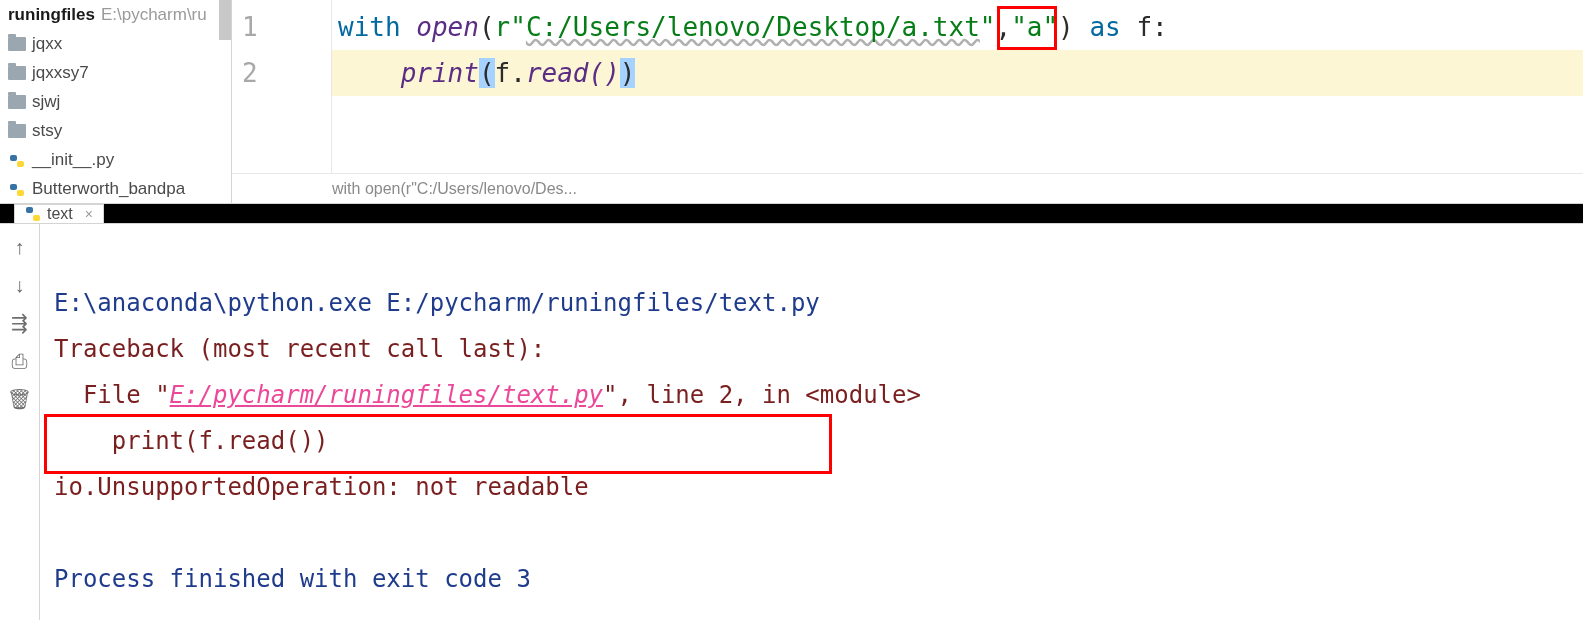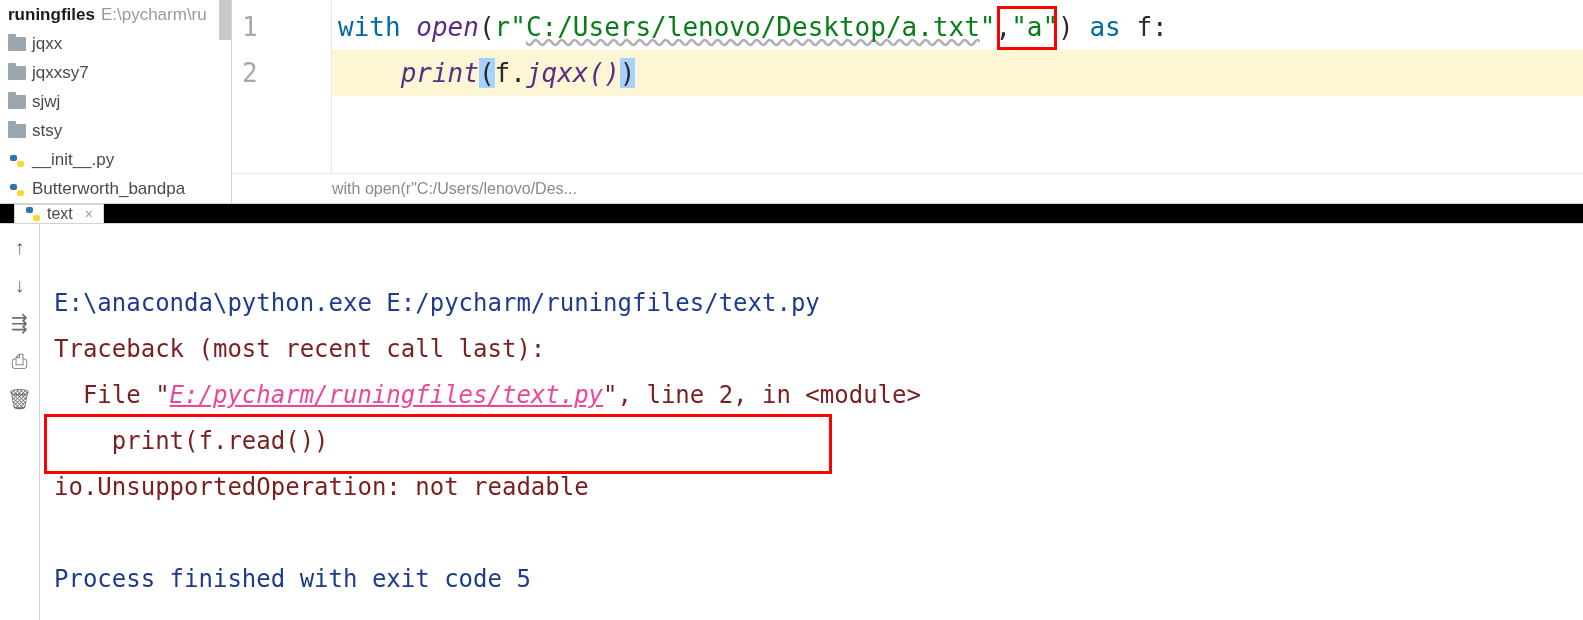--- a/index.html
+++ b/index.html
@@ -278,21 +278,21 @@
   </div>
 
   <div class="editor-area">
     <div class="code-block">
       <div class="gutter">
         <div class="ln">1</div>
         <div class="ln">2</div>
       </div>
       <div class="code-lines">
         <div class="code-line"><span class="kw">with</span><span> </span><span class="fn">open</span><span class="punct">(</span><span class="str">r"</span><span class="str path-underline">C:/Users/lenovo/Desktop/a.txt</span><span class="str">"</span><span class="punct">,</span><span class="str">"a"</span><span class="punct">)</span><span> </span><span class="kw">as</span><span> </span><span class="asvar">f</span><span class="punct">:</span><span class="red-box1"></span></div>
-        <div class="code-line line2-bg"><span>    </span><span class="fn">print</span><span class="sel-bg punct">(</span><span class="asvar">f</span><span class="punct">.</span><span class="fn">jqxx()</span><span class="sel-bg punct">)</span></div>
+        <div class="code-line line2-bg"><span>    </span><span class="fn">print</span><span class="sel-bg punct">(</span><span class="asvar">f</span><span class="punct">.</span><span class="fn">read()</span><span class="sel-bg punct">)</span></div>
       </div>
     </div>
     <div class="breadcrumb">with open(r"C:/Users/lenovo/Des...</div>
   </div>
 </div>
 
 <div class="run-tab-bar">
   <div class="run-tab">
     <span class="py-glyph">
       <svg width="16" height="16" viewBox="0 0 16 16">
@@ -314,16 +314,16 @@
     <div class="tool">🗑</div>
   </div>
 
   <div class="console-out">
 <span class="out-blue">E:\anaconda\python.exe E:/pycharm/runingfiles/text.py</span>
 <span class="out-red">Traceback (most recent call last):</span>
 <span class="out-red"><span>  File "</span><span class="out-link">E:/pycharm/runingfiles/text.py</span><span>", line 2, in &lt;module&gt;</span></span>
 <span class="out-red">    print(f.read())</span>
 <span class="out-red">io.UnsupportedOperation: not readable</span>
 
-<span class="out-blue">Process finished with exit code 5</span>
+<span class="out-blue">Process finished with exit code 3</span>
 <div class="red-box2"></div>
   </div>
 </div>
 
 </body></html>

